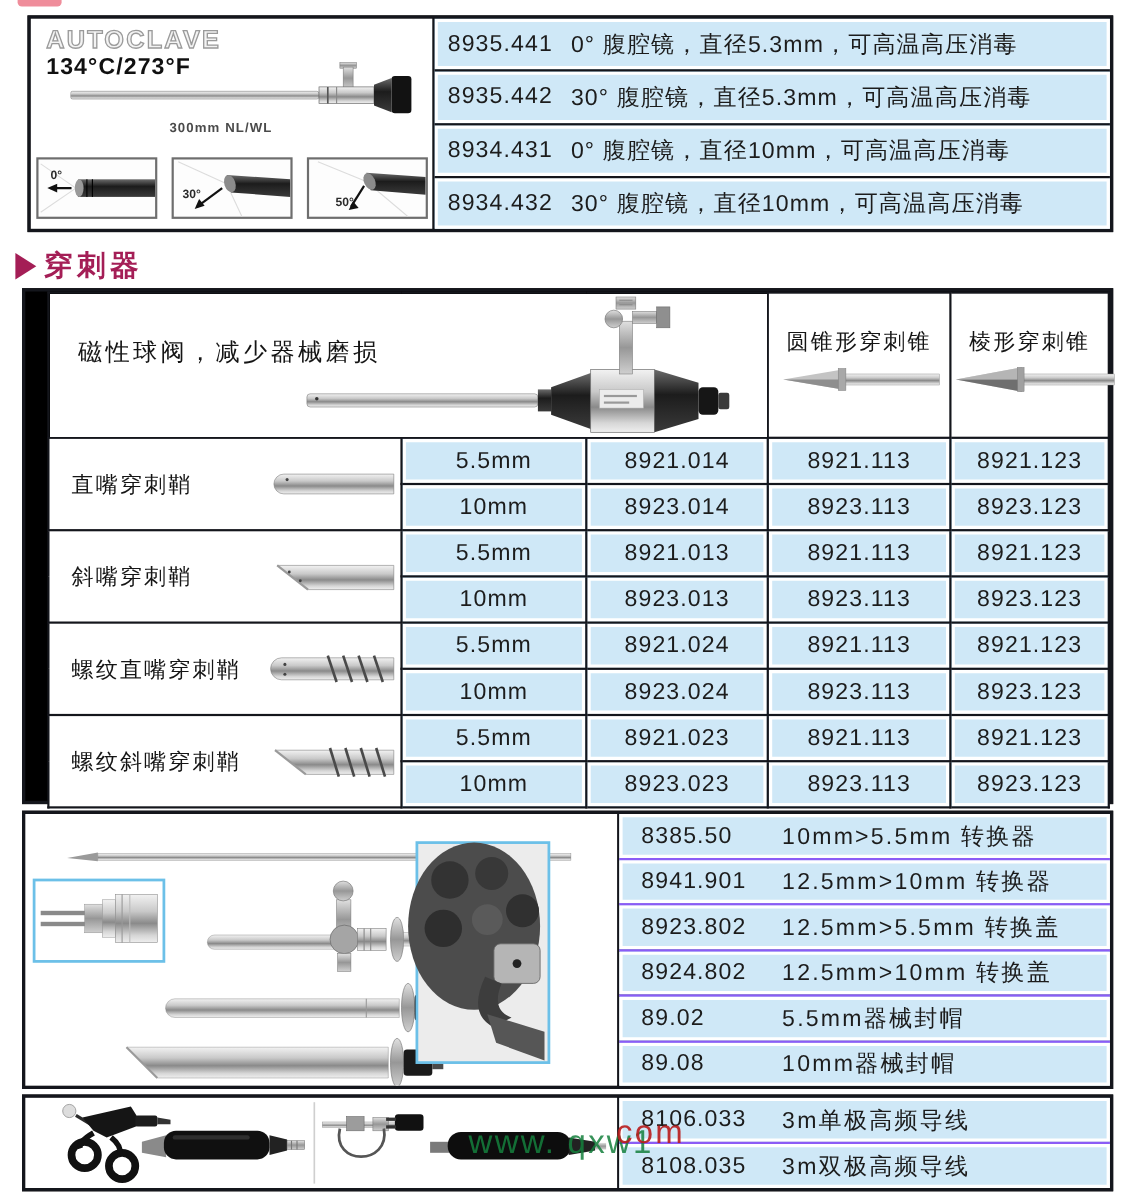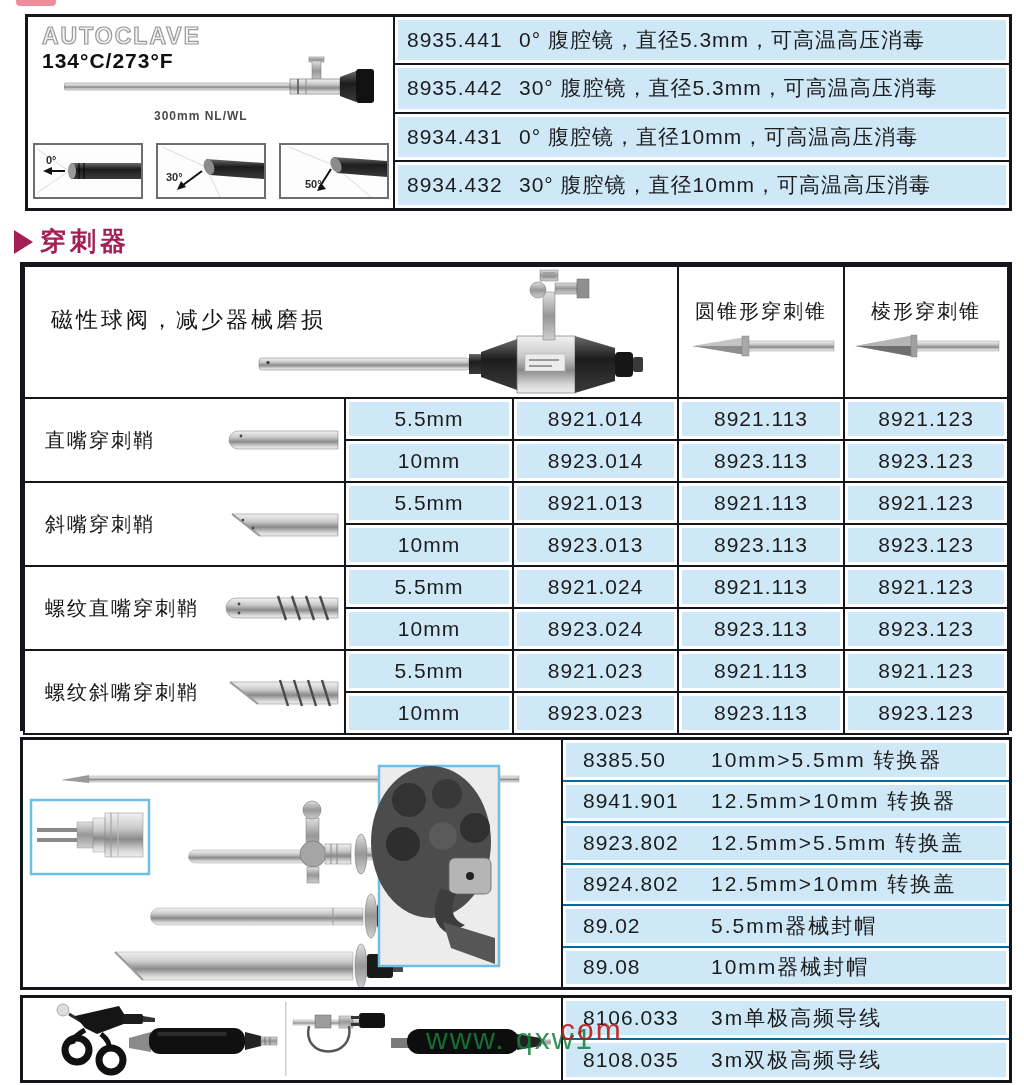--- a/index.html
+++ b/index.html
@@ -36,21 +36,21 @@
   .scope-row .code { width:112px; letter-spacing:1px; }
   .scope-row .desc { letter-spacing:1px; }
 
   
   .section-header { position:absolute; left:14px; top:224px; display:flex; align-items:center;
     color:#a41e56; font-size:26px; font-weight:700; letter-spacing:4px; }
   .tri { width:0; height:0; border-left:19px solid #a41e56; border-top:12px solid transparent;
     border-bottom:12px solid transparent; margin-right:7px; }
 
   
-  .trocar-panel { left:20px; top:262px; width:992px; height:469px; }
+  .trocar-panel { left:20px; top:262px; width:992px; height:469px;padding-left:20px; }
   table.trocar { border-collapse:collapse; width:100%; height:100%; table-layout:fixed; }
   table.trocar td { border:2px solid #14161c; vertical-align:middle; }
   tr.t-head { height:132px; }
   tr.t-body { height:42px; }
   td.note-cell { position:relative; background:#fff; }
   .note-text { position:absolute; left:26px; top:38px; font-size:22px; font-weight:500;
     letter-spacing:3px; color:#151515; }
   .trocar-assembly { position:absolute; right:2px; top:1px; }
   td.tip-cell { background:#fff; text-align:center; }
   .tip-cell .tip-label { font-size:20px; font-weight:500; letter-spacing:2px; color:#151515; margin-bottom:4px; }
@@ -60,21 +60,21 @@
   td.blue { background:#cfe8f7; box-shadow:inset 0 0 0 3px #fff; text-align:center;
     font-size:21px; color:#1c1c1c; letter-spacing:1px; }
 
   
   .adapters-panel { left:20px; top:737px; width:992px; height:253px; display:flex; }
   .cables-panel { left:20px; top:995px; width:992px; height:88px; display:flex; }
   .illus-area { position:relative; width:538px; background:#fff; }
   .side-table { flex:1; display:flex; flex-direction:column; border-left:2px solid #14161c; }
   .side-row { flex:1; background:#cfe8f7; box-shadow:inset 0 0 0 3px #fff;
     display:flex; align-items:center; padding-left:20px; font-size:21px; font-weight:500; color:#1c1c1c; }
-  .side-row + .side-row { border-top:2px solid #0369a1; }
+  .side-row + .side-row { border-top:2px solid #8b5cf6; }
   .side-row .code { width:128px; letter-spacing:1px; }
   .side-row .desc { letter-spacing:2px; }
 
   
   .wm { position:absolute; font-size:30px; font-weight:500; letter-spacing:2px; pointer-events:none; }
   .wm-left { left:398px; top:1022px; color:#15803d; opacity:.85;margin-left:28px; }
   .wm-right { left:560px; top:1013px; color:#b91c1c; opacity:.9; }
 </style>
 </head>
 <body>

